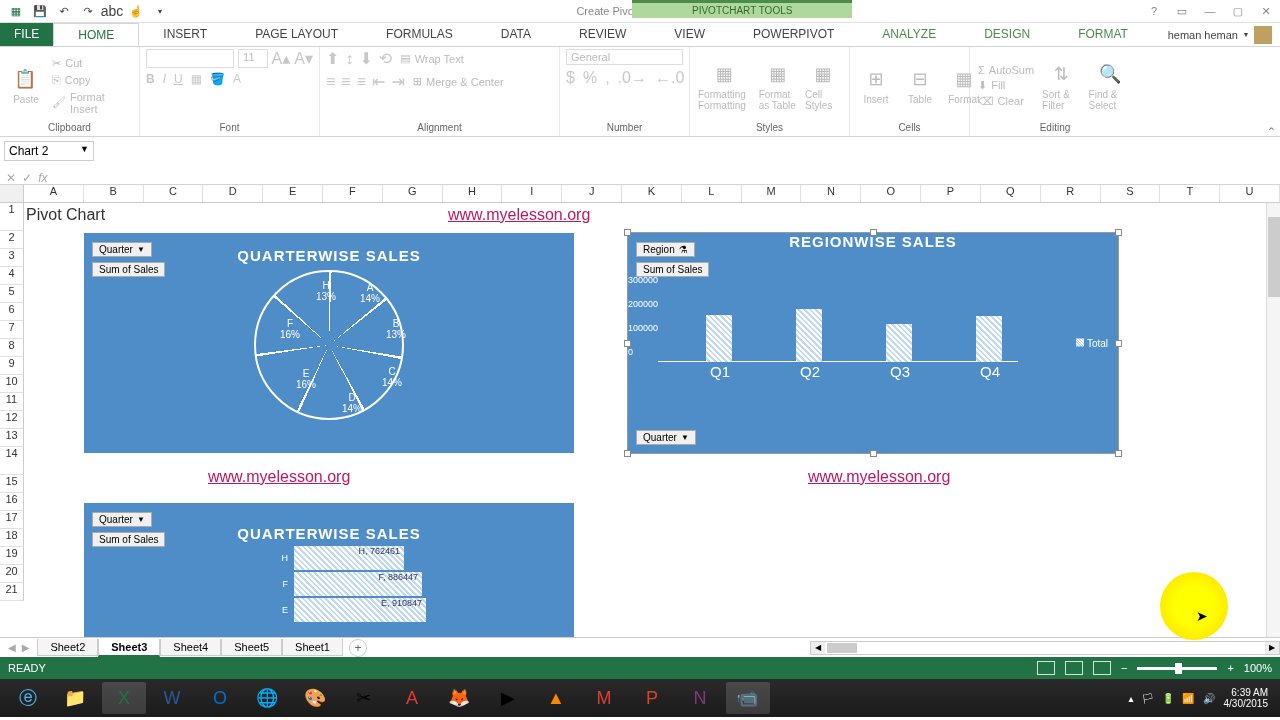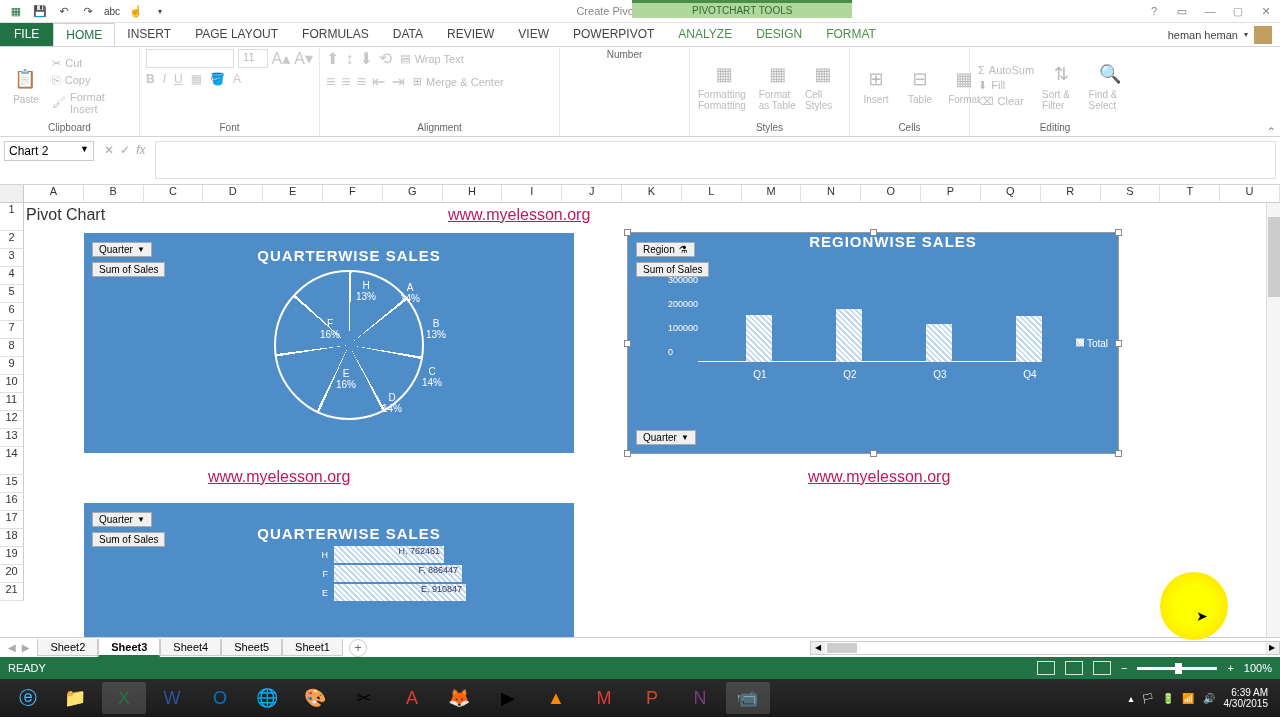--- a/index.html
+++ b/index.html
@@ -11,78 +11,78 @@
 .qat-icon { width: 16px; height: 16px; display: flex; align-items: center; justify-content: center; cursor: pointer; color: #444; }
 .title-center { position:absolute; left:50%; transform:translateX(-50%); display:flex; gap:6px; }
 .title-text { color: #888; }
 .contextual-tab { position: absolute; left: 632px; top: 0; background: #b0d89e; padding: 2px 60px; font-size: 10px; color: #2d6b2d; font-weight: 500; border-top: 3px solid #4a8c4a;}
 .win-controls { position: absolute; right: 4px; display: flex; gap: 8px; }
 .win-btn { width: 20px; height: 16px; display:flex; align-items:center; justify-content:center; cursor:pointer; color:#888;}
 
 
 .ribbon-tabs { height: 24px; background: #fff; display: flex; align-items: stretch; border-bottom: 1px solid #d4d4d4; }
 .file-tab { background: #217346; color:#fff; padding: 4px 14px; font-size: 12px; cursor:pointer;}
-.rtab { padding: 4px 12px; font-size: 12px; color: #444; cursor: pointer; text-transform: uppercase; }
+.rtab { padding: 4px 24px; font-size: 12px; color: #444; cursor: pointer; text-transform: uppercase; }
 .rtab.active { border: 1px solid #d4d4d4; border-bottom: 1px solid #fff; background:#fff; color:#217346;}
 .rtab.ctx { color: #4a8c4a; }
 .user-area { margin-left: auto; display: flex; align-items: center; gap: 6px; padding-right: 8px; font-size: 11px; color:#444;}
 .avatar { width: 18px; height: 18px; background: #c0a060; }
 
 
 .ribbon { height: 90px; background: #fff; border-bottom: 1px solid #d4d4d4; display: flex; }
 .rgroup { border-right: 1px solid #e8e8e8; padding: 2px 6px; display:flex; flex-direction:column; justify-content:space-between;}
 .rgroup-label { font-size: 10px; color: #666; text-align: center; padding-bottom:1px; position: relative;}
 .rbody { flex:1; display:flex; align-items:center; gap:4px; color:#c8c8c8;}
 .vbtn { display:flex; flex-direction:column; align-items:center; font-size:10px; color:#bbb; padding:2px; cursor:pointer; min-width:40px;}
 .vbtn .ic { width:28px; height:26px; display:flex; align-items:center; justify-content:center; font-size:18px; margin-bottom:2px;}
 .hbtn { display:flex; align-items:center; gap:4px; font-size:11px; color:#bbb; padding:1px 2px; cursor:pointer;}
 .combo { border:1px solid #ddd; background:#fff; font-size:11px; padding:1px 4px; color:#bbb;}
 .ribbon-collapse { position:absolute; right:6px; top:126px; color:#888; cursor:pointer;}
 
 
-.fbar { height: 48px; border-bottom: 1px solid #d4d4d4; display: flex; align-items: flex-start; }
+.fbar { height: 48px; border-bottom: 1px solid #d4d4d4; display: flex; align-items: flex-start; flex-direction: column; }
 .namebox { width: 90px; border: 1px solid #ccc; margin: 4px; padding: 2px 4px; font-size: 12px; display:flex; justify-content:space-between;}
 .fbtns { display:flex; gap:6px; padding:6px; color:#aaa; font-size:12px;}
 .fx { font-style: italic; }
 .finput { flex:1; border:1px solid #e0e0e0; margin:4px; height:38px;}
 
 
 .grid-area { position: relative; height: 452px; overflow: hidden; }
 .col-headers { display:flex; background:#fff; border-bottom:1px solid #ccc; height:18px;}
 .corner { width: 24px; border-right: 1px solid #ccc; background: #f0f0f0;}
 .ch { width: 60px; text-align:center; font-size:11px; color:#333; border-right:1px solid #e0e0e0; background:#fff;}
 .row-headers { position:absolute; left:0; top:18px; width:24px; background:#fff;}
 .rh { height: 18px; font-size:11px; text-align:center; color:#333; border-bottom:1px solid #e0e0e0; border-right:1px solid #ccc;}
 .rh.tall { height: 28px;}
 .cells { position:absolute; left:24px; top:18px; right:14px; bottom:0;}
 .cell-text { position:absolute; font-size:16px; color:#333;}
 .link { color:#be185d; text-decoration:underline; cursor:pointer;}
 
 
-.pvchart { position:absolute; background:#4f8dc8;padding-left:40px; }
+.pvchart { position:absolute; background:#4f8dc8; }
 .pvchart.selected { outline:1px solid #999; }
 .sel-handle { position:absolute; width:7px; height:7px; background:#fff; border:1px solid #888;}
 .chart-title { color:#fff; font-size:15px; font-weight:700; text-align:center; letter-spacing:1px;}
 .pbtn { background:#f0f0f0; border:1px solid #aaa; font-size:10px; padding:1px 6px; display:inline-flex; align-items:center; gap:4px; cursor:pointer; margin:2px;}
 .pbtn .arr { font-size:8px;}
 .pie { width:150px; height:150px; border-radius:50%; position:relative; margin:0 auto;
   background: conic-gradient(#fff 0 2deg, #4f8dc8 2deg 50deg, #fff 50deg 52deg, #4f8dc8 52deg 99deg, #fff 99deg 101deg, #4f8dc8 101deg 151deg, #fff 151deg 153deg, #4f8dc8 153deg 204deg, #fff 204deg 206deg, #4f8dc8 206deg 261deg, #fff 261deg 263deg, #4f8dc8 263deg 311deg, #fff 311deg 313deg, #4f8dc8 313deg 360deg);
   border: 2px solid #fff;
 }
 .pie-lbl { position:absolute; color:#fff; font-size:10px; text-align:center; line-height:1.1;}
 .barchart { position:relative; height:120px; margin:10px 40px 0 30px;}
 .ytick { position:absolute; left:-30px; font-size:9px; color:#fff; transform:translateY(-50%);}
 .bar { position:absolute; bottom:18px; width:26px; background: repeating-linear-gradient(45deg,#fff,#fff 2px,#c0d8f0 2px,#c0d8f0 4px);}
-.xlabel { position:absolute; bottom:0; font-size:10px; color:#fff; text-align:center; width:40px;}
+.xlabel { position:absolute; bottom:0; font-size:15px; color:#fff; text-align:center; width:40px;}
 .legend { position:absolute; right:10px; top:50%; transform:translateY(-50%); font-size:10px; color:#fff;}
 .legend-sq { display:inline-block; width:8px; height:8px; background:repeating-linear-gradient(45deg,#fff,#fff 1px,#c0d8f0 1px,#c0d8f0 2px); margin-right:3px;}
 .axis-line { position:absolute; background:#fff;}
 .hbar-row { display:flex; align-items:center; margin:2px 0; font-size:9px; color:#fff;}
 .hbar-cat { width:30px; text-align:right; padding-right:6px;}
-.hbar-bar { height:17px; background:repeating-linear-gradient(45deg,#fff,#fff 2px,#c0d8f0 2px,#c0d8f0 4px); position:relative;}
+.hbar-bar { height:24px; background:repeating-linear-gradient(45deg,#fff,#fff 2px,#c0d8f0 2px,#c0d8f0 4px); position:relative;}
 .hbar-lbl { position:absolute; right:4px; top:0; font-size:9px; color:#336;}
 
 
 .sheet-bar { height: 20px; border-top:1px solid #ccc; display:flex; align-items:center; background:#fff;}
 .sheet-nav { padding:0 8px; color:#aaa; font-size:10px; display:flex; gap:6px;}
 .stab { padding:2px 12px; font-size:11px; border:1px solid #ccc; border-top:none; background:#f5f5f5; cursor:pointer;}
 .stab.active { background:#fff; border-bottom:2px solid #217346; font-weight:600;}
 .add-sheet { width:18px; height:18px; border:1px solid #ccc; border-radius:50%; display:flex; align-items:center; justify-content:center; font-size:12px; margin-left:6px; cursor:pointer; color:#666;}
 .hscroll { margin-left:auto; width:470px; height:14px; border:1px solid #ccc; display:flex; align-items:center; position:relative;}
 .hscroll-btn { width:14px; height:12px; background:#eee; font-size:8px; display:flex; align-items:center; justify-content:center;}
@@ -110,21 +110,21 @@
 </style>
 </head>
 <body>
 
 <div class="titlebar">
   <div class="qat">
     <span class="qat-icon" style="color:#217346">▦</span>
     <span class="qat-icon">💾</span>
     <span class="qat-icon">↶</span>
     <span class="qat-icon">↷</span>
-    <span class="qat-icon" style="font-size:10px">abc</span>
+    <span class="qat-icon" style="font-size:14px">abc</span>
     <span class="qat-icon">☝</span>
     <span class="qat-icon" style="font-size:8px">▾</span>
   </div>
   <div class="title-center">
     <span class="title-text">Create Pivot Chart - Excel</span>
   </div>
   <div class="contextual-tab">PIVOTCHART TOOLS</div>
   <div class="win-controls">
     <span class="win-btn">?</span>
     <span class="win-btn">▭</span>
@@ -202,20 +202,30 @@
           <span>≡</span>
           <span>≡</span>
         <span>⇤</span>
           <span>⇥</span>
         <div class="hbtn">⊞ <span>Merge &amp; Center</span></div>
       </div>
     </div>
     <div class="rgroup-label">Alignment</div>
   </div>
   <div class="rgroup" style="width:130px">
+    <div class="rbody" style="flex-direction:column;align-items:stretch;gap:4px">
+      <div class="combo">General</div>
+      <div style="display:flex;gap:8px">
+        <span>$</span>
+        <span>%</span>
+        <span>,</span>
+        <span>.0→</span>
+        <span>←.0</span>
+      </div>
+    </div>
     <div class="rgroup-label">Number</div>
   </div>
   <div class="rgroup" style="width:160px">
     <div class="rbody">
       <div class="vbtn">
           <div class="ic">▦</div>
           <span>Formatting Formatting</span>
         </div>
       <div class="vbtn">
           <div class="ic">▦</div>

